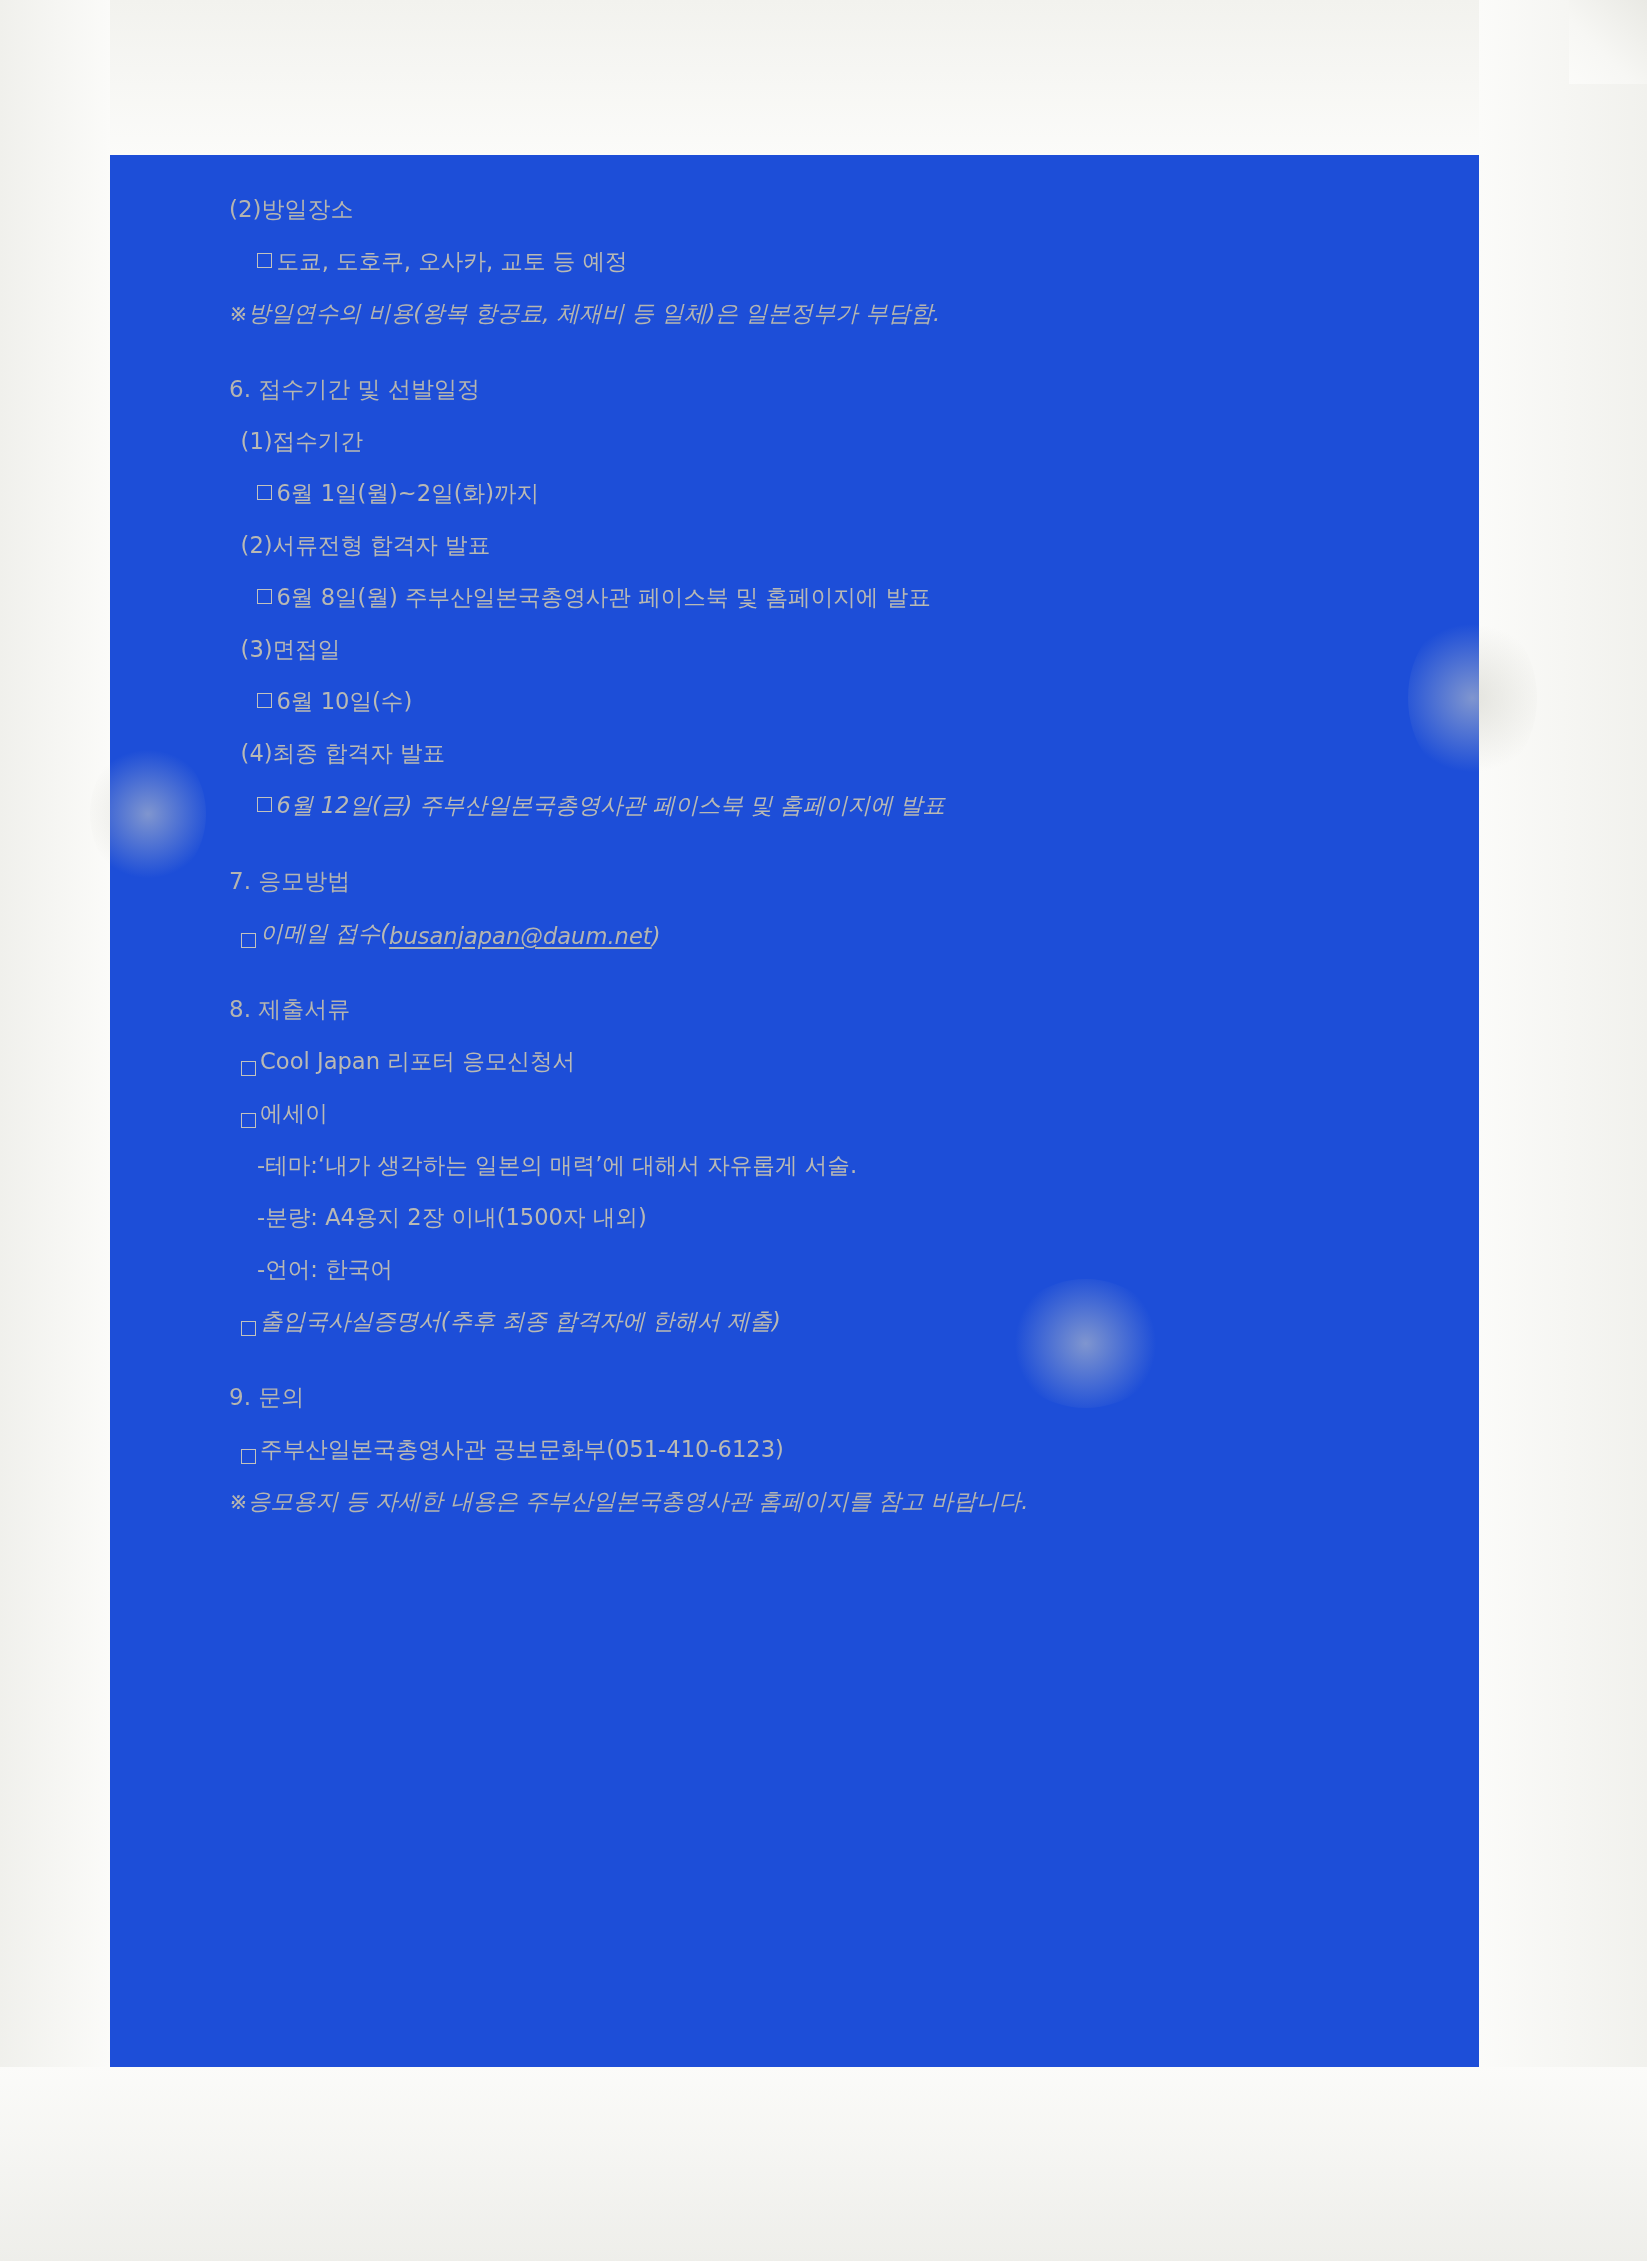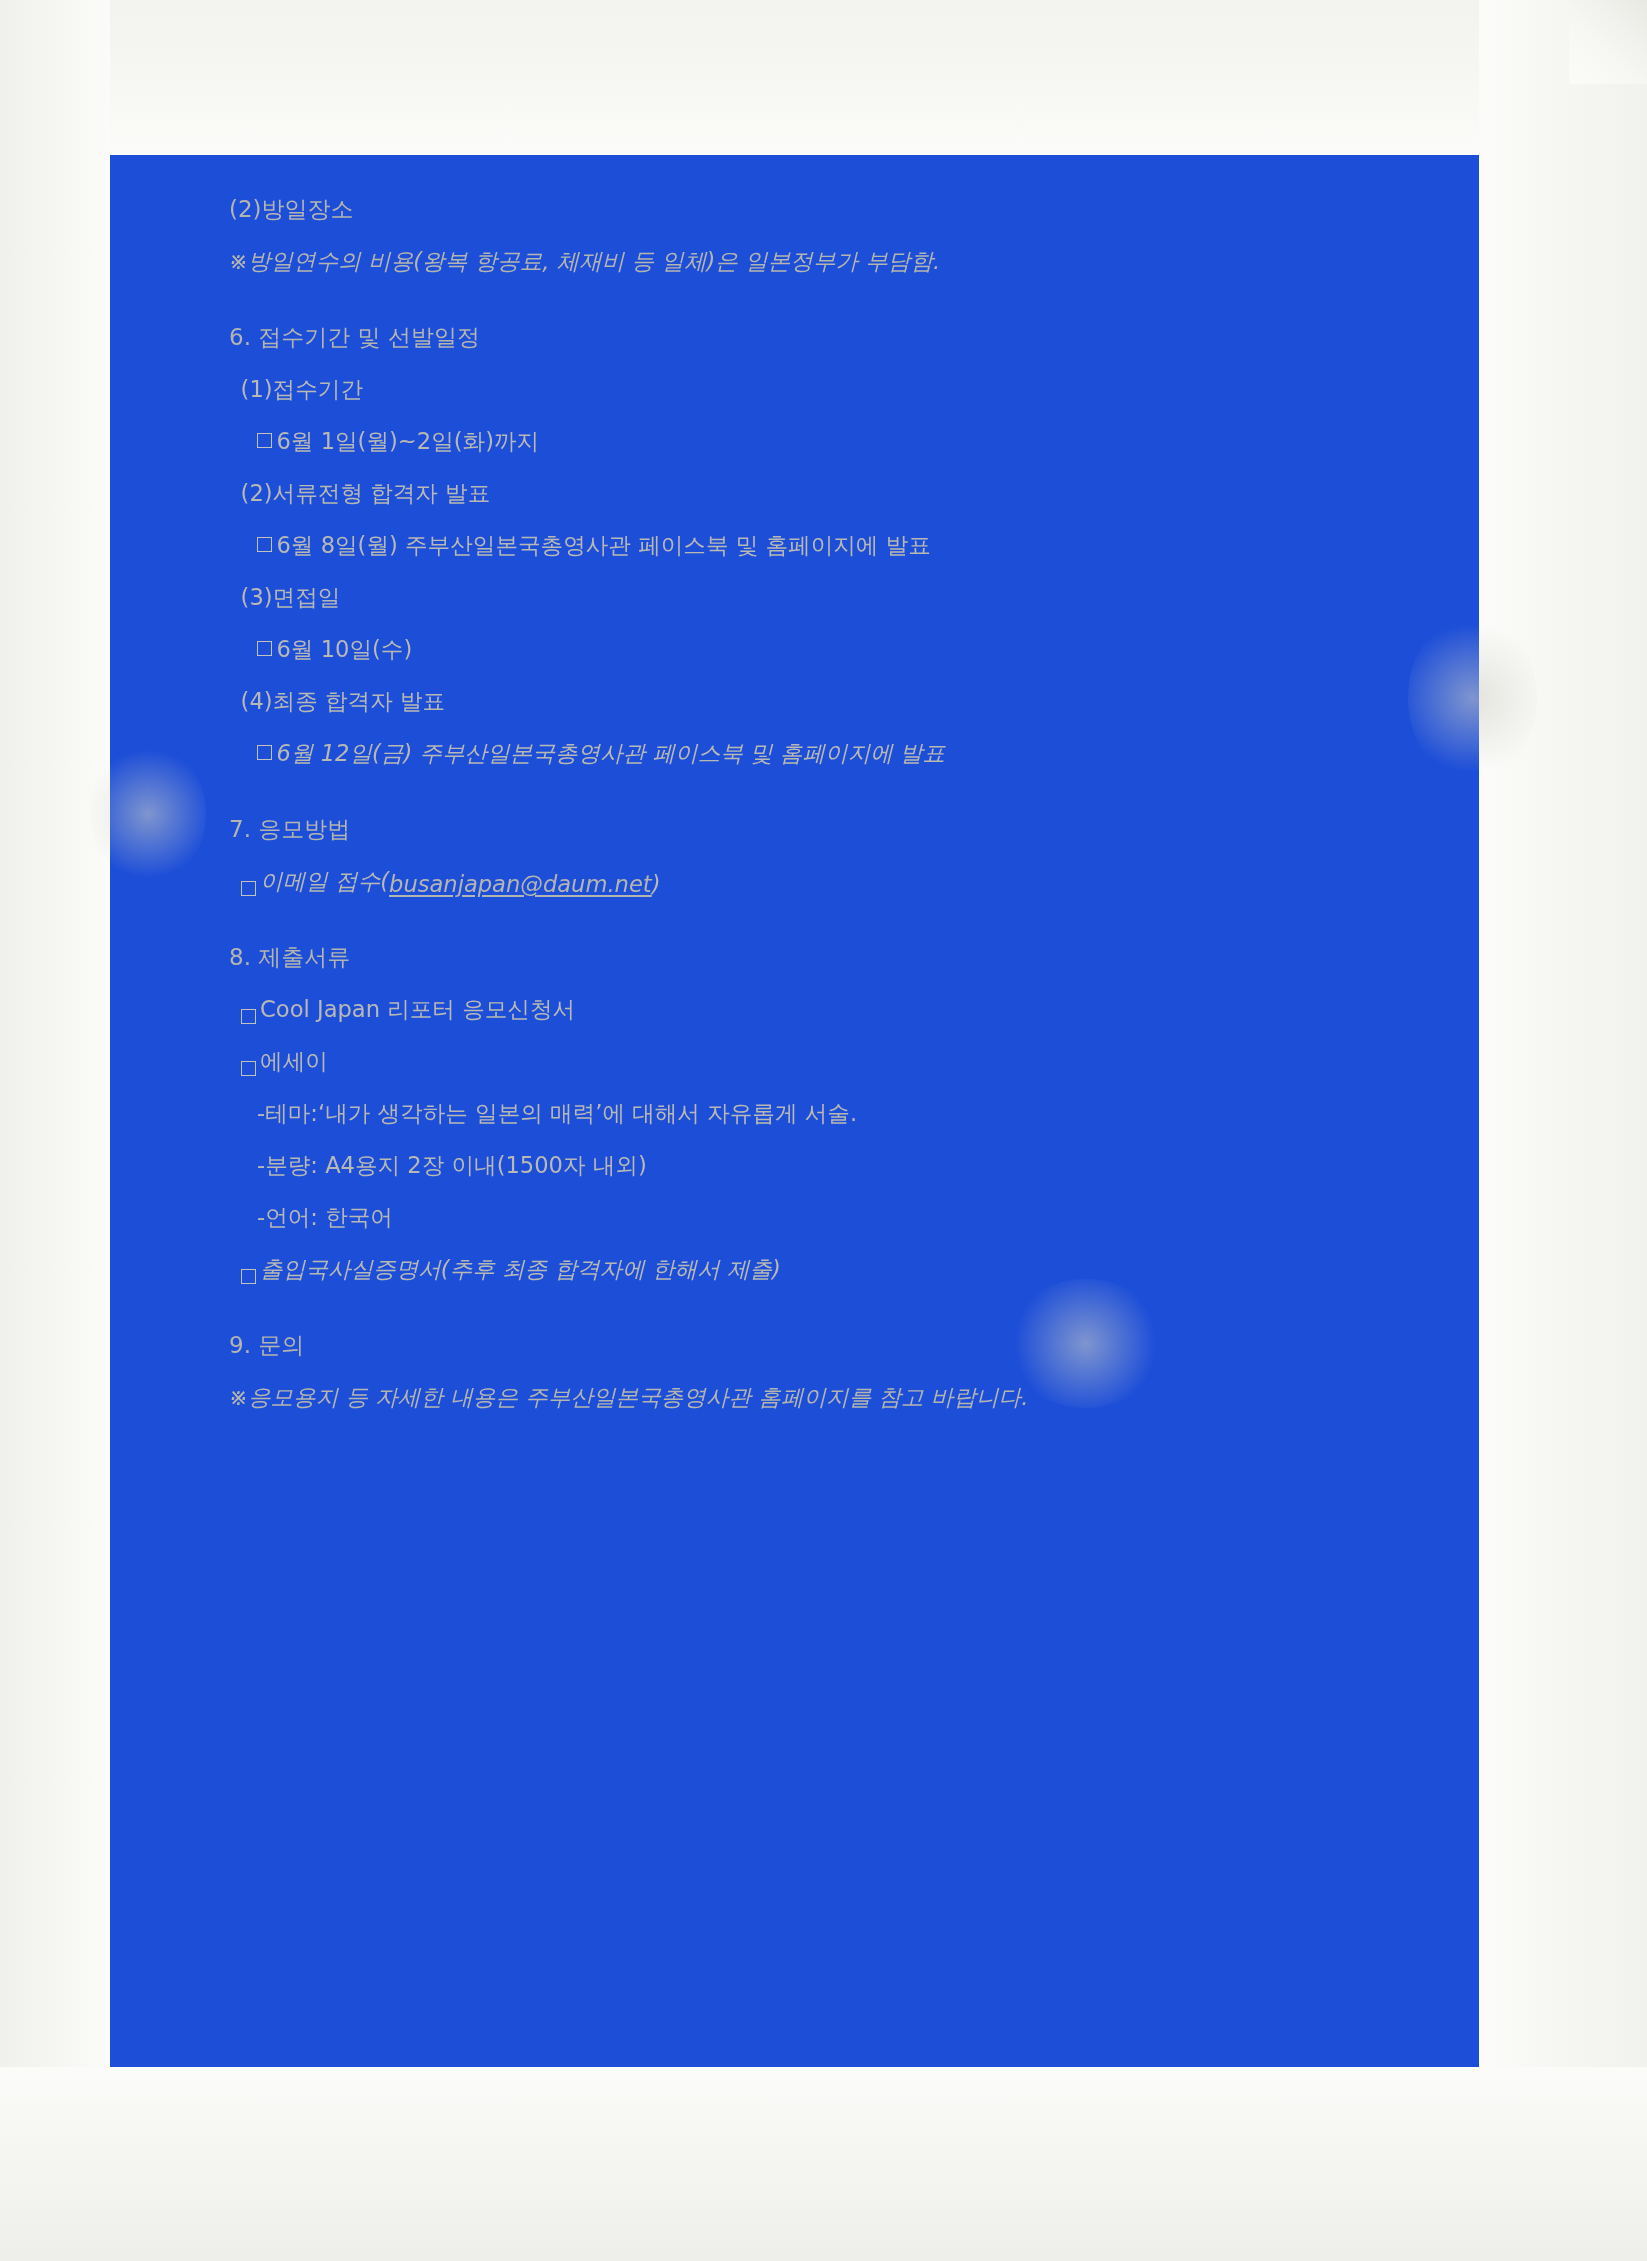--- a/index.html
+++ b/index.html
@@ -113,20 +113,24 @@
   <div class="smudge" style="left:90px; top:743px; width:116px; height:142px;"></div>
   <div class="smudge" style="left:1008px; top:1279px; width:155px; height:129px;"></div>
   <div class="smudge" style="left:1408px; top:614px; width:129px; height:168px;"></div>
 
   <div class="content">
 
     <div>
       <div class="row ind0">
         <span class="txt heading">(2)방일장소</span>
       </div>
+      <div class="row ind2">
+        <span class="cb"></span>
+        <span class="txt">도쿄, 도호쿠, 오사카, 교토 등 예정</span>
+      </div>
       <div class="row ind0">
         <span class="note">※방일연수의 비용(왕복 항공료, 체재비 등 일체)은 일본정부가 부담함.</span>
       </div>
     </div>
 
     <div class="gap-md"></div>
 
     <div>
       <div class="row ind0">
         <span class="txt heading">6. 접수기간 및 선발일정</span>
@@ -208,20 +212,24 @@
         <span class="txt">출입국사실증명서(추후 최종 합격자에 한해서 제출)</span>
       </div>
     </div>
 
     <div class="gap-md"></div>
 
     <div>
       <div class="row ind0">
         <span class="txt heading">9. 문의</span>
       </div>
+      <div class="row ind1">
+        <span class="cb"></span>
+        <span class="txt">주부산일본국총영사관 공보문화부(051-410-6123)</span>
+      </div>
       <div class="row ind0">
         <span class="note">※응모용지 등 자세한 내용은 주부산일본국총영사관 홈페이지를 참고 바랍니다.</span>
       </div>
     </div>
 
   </div>
 </div>
 
 
 </body></html>

